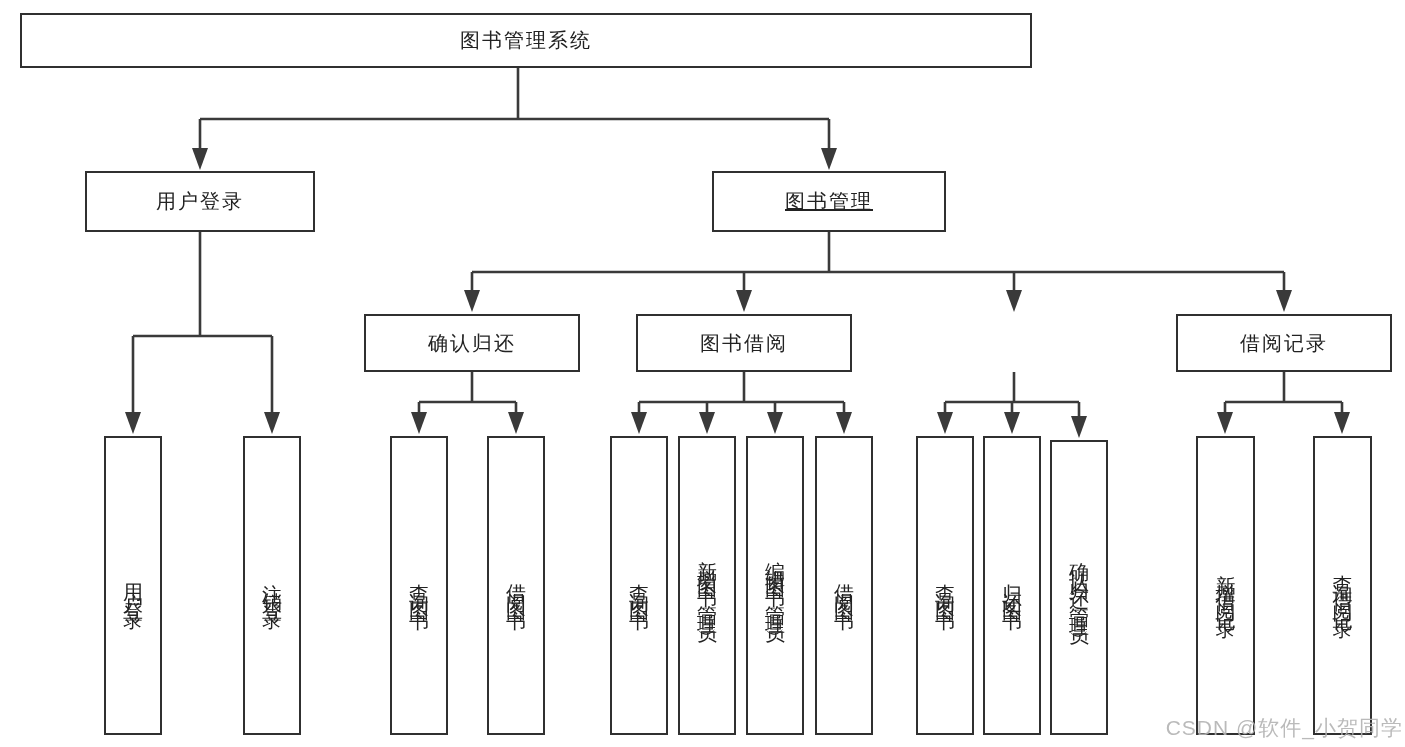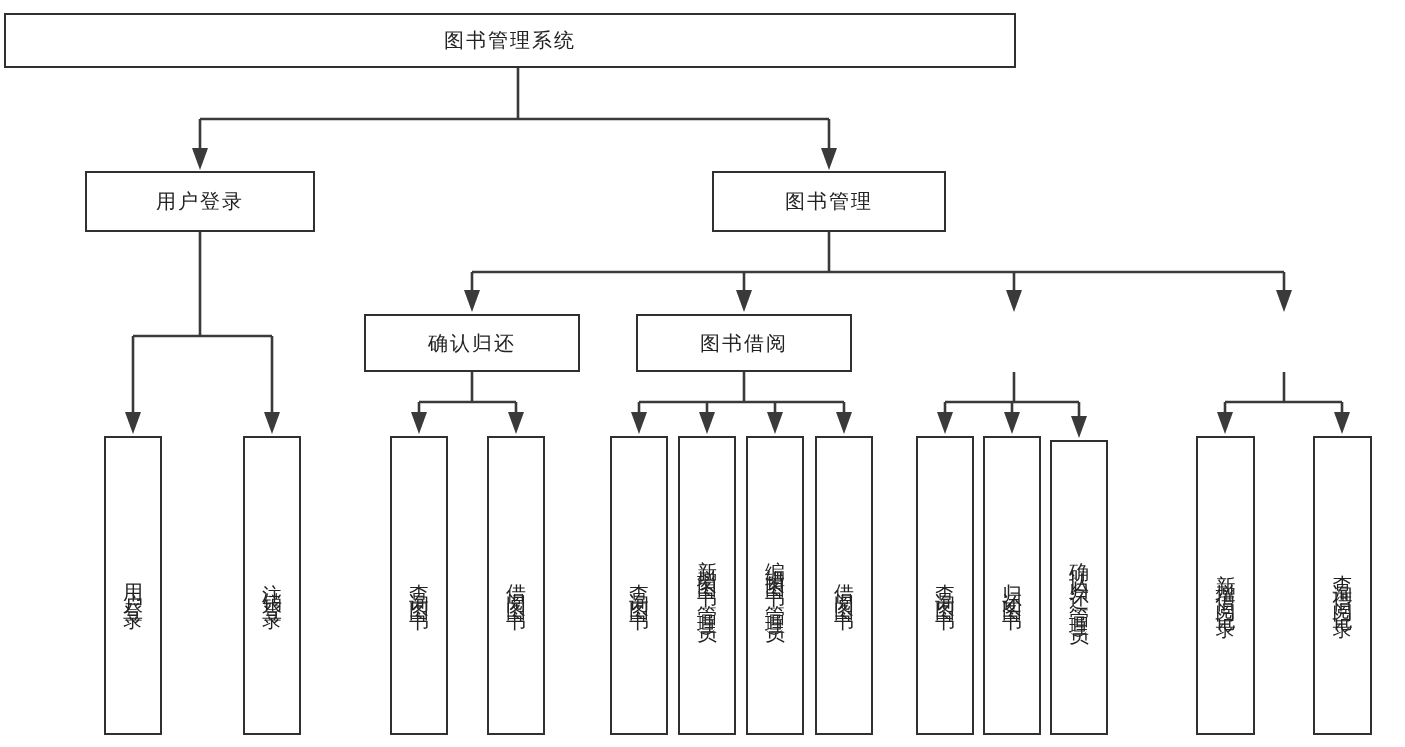--- a/index.html
+++ b/index.html
@@ -110,36 +110,39 @@
     <g>
       <path d="M1284 372 V402"></path>
       <path d="M1225 402 H1342"></path>
       <path d="M1225 402 V414"></path>
         <polygon points="1217,412 1233,412 1225,434"></polygon>
       <path d="M1342 402 V414"></path>
         <polygon points="1334,412 1350,412 1342,434"></polygon>
     </g>
   </svg>
 
-  <div class="box" style="left:4px;top:13px;width:1012px;height:55px;">
+  <div class="box" style="left:20px;top:13px;width:1012px;height:55px;">
     <span class="h-label">图书管理系统</span>
   </div>
 
   <div class="box" style="left:85px;top:171px;width:230px;height:61px;">
     <span class="h-label">用户登录</span>
   </div>
-  <div class="box" style="left:712px;top:171px;width:234px;height:61px;">
+  <div class="box" style="left:712px;top:171px;width:234px;height:61px;text-decoration:underline;">
     <span class="h-label">图书管理</span>
   </div>
 
   <div class="box" style="left:364px;top:314px;width:216px;height:58px;">
     <span class="h-label">确认归还</span>
   </div>
   <div class="box" style="left:636px;top:314px;width:216px;height:58px;">
     <span class="h-label">图书借阅</span>
+  </div>
+  <div class="box" style="left:1176px;top:314px;width:216px;height:58px;">
+    <span class="h-label">借阅记录</span>
   </div>
 
   <div class="box leaf" style="left:104px;top:436px;width:58px;height:299px;">
     <span class="v-label">用户登录</span>
   </div>
   <div class="box leaf" style="left:243px;top:436px;width:58px;height:299px;">
     <span class="v-label">注销登录</span>
   </div>
 
   <div class="box leaf" style="left:390px;top:436px;width:58px;height:299px;">
@@ -172,14 +175,15 @@
     <span class="v-label">确认归还（管理员）</span>
   </div>
 
   <div class="box leaf" style="left:1196px;top:436px;width:59px;height:299px;">
     <span class="v-label">新增借阅记录</span>
   </div>
   <div class="box leaf" style="left:1313px;top:436px;width:59px;height:299px;">
     <span class="v-label">查询借阅记录</span>
   </div>
 
+  <div class="watermark">CSDN @软件_小贺同学</div>
 
 </div>
 
 </body></html>

